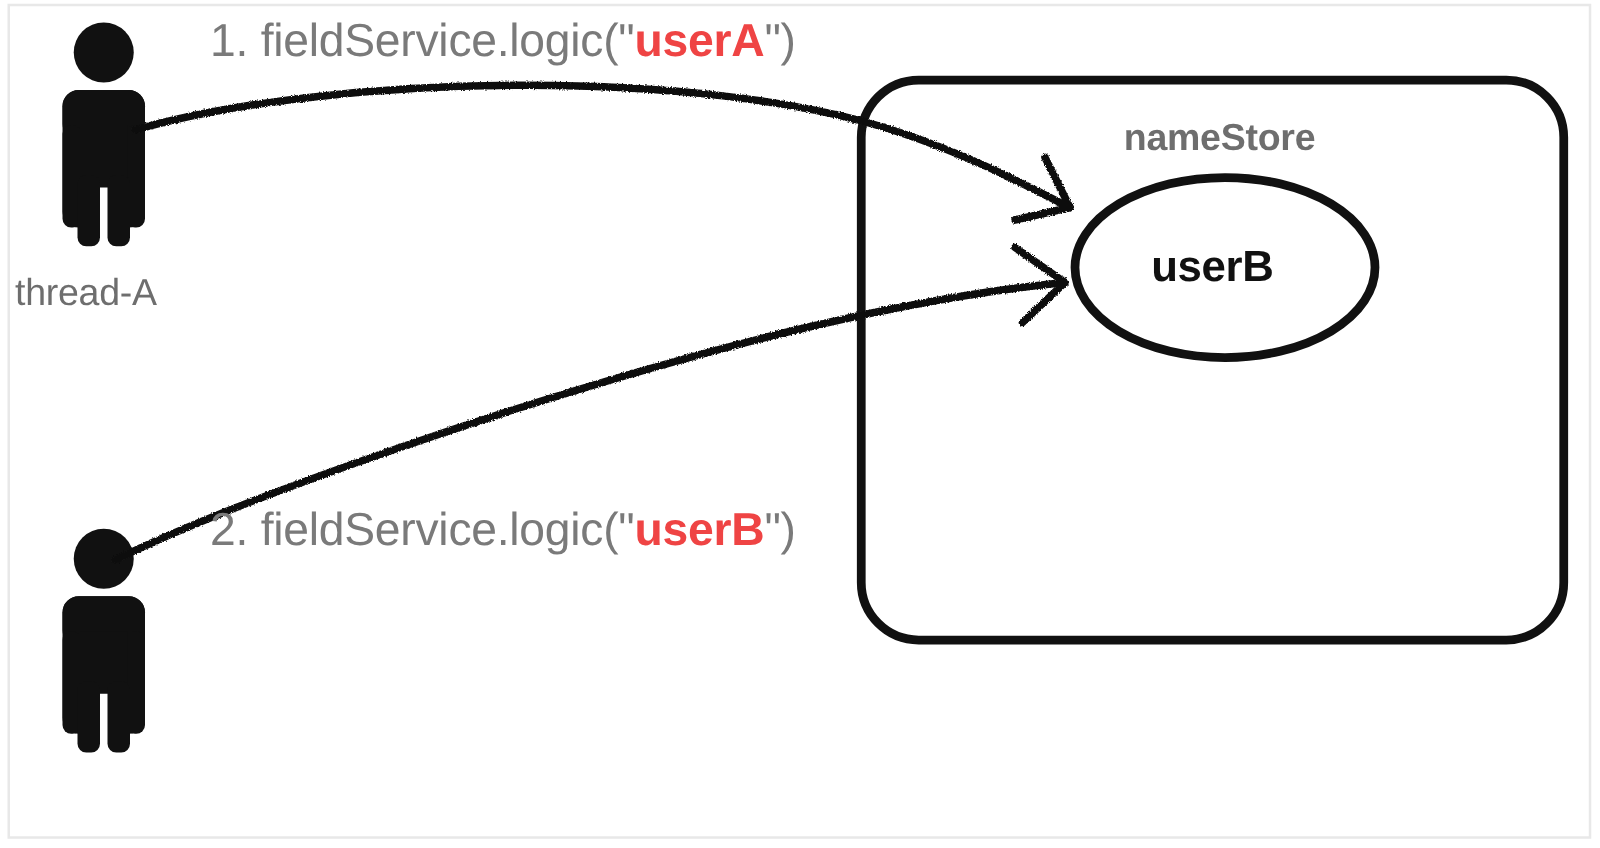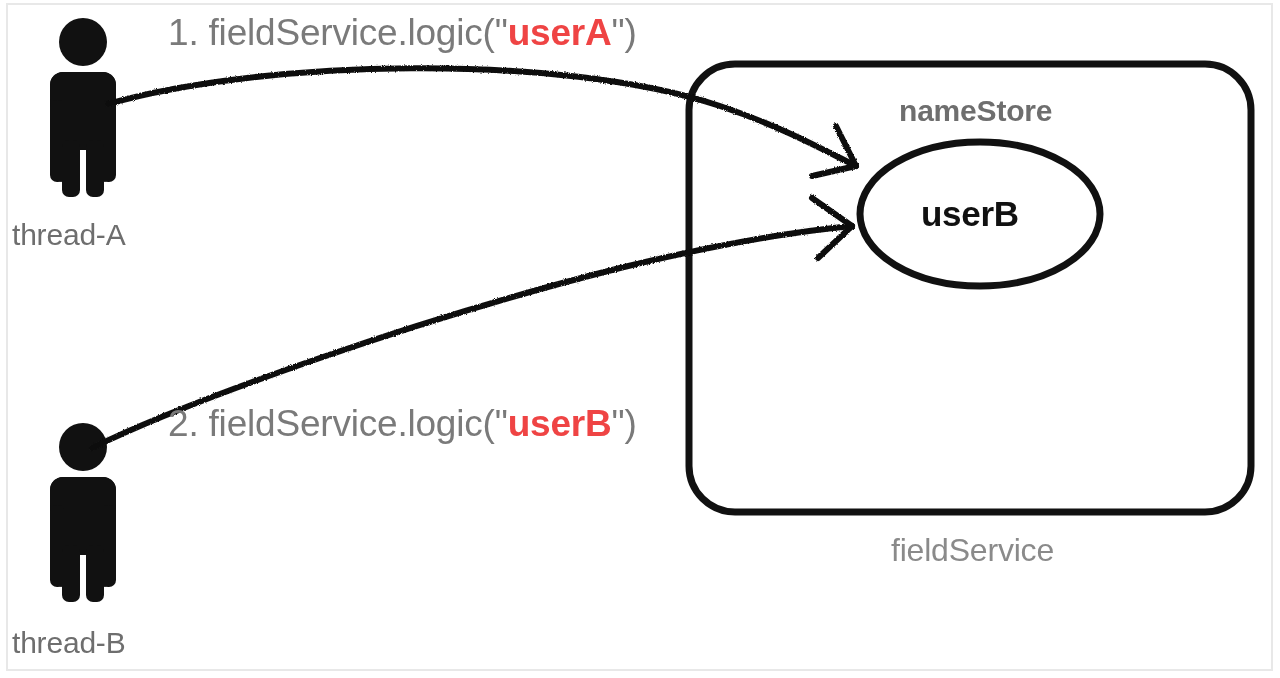--- a/index.html
+++ b/index.html
@@ -136,21 +136,19 @@
   <div class="lbl call-label" style="left:168px; top:14px;">
     <span>1. fieldService.logic("</span><b>userA</b><span>")</span>
   </div>
 
   <div class="lbl call-label" style="left:168px; top:405px;">
     <span>2. fieldService.logic("</span><b>userB</b><span>")</span>
   </div>
 
   <div class="lbl actor-label" style="left:12px; top:220px;">thread-A</div>
 
-  <div class="lbl actor-label" style="left:12px; top:628px;">thread-B</div>
 
   <div class="lbl store-label" style="left:899px; top:96px;">nameStore</div>
 
   <div class="lbl node-label" style="left:921px; top:196px;">userB</div>
 
-  <div class="lbl service-label" style="left:891px; top:534px;">fieldService</div>
 
 </div>
 
 </body></html>

